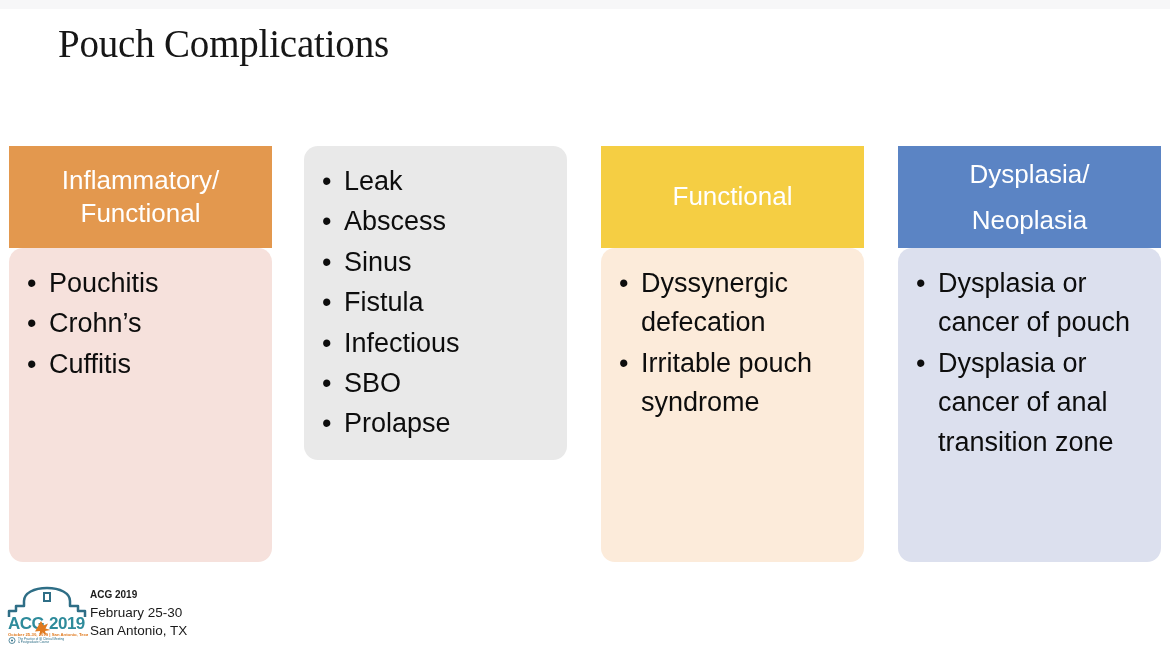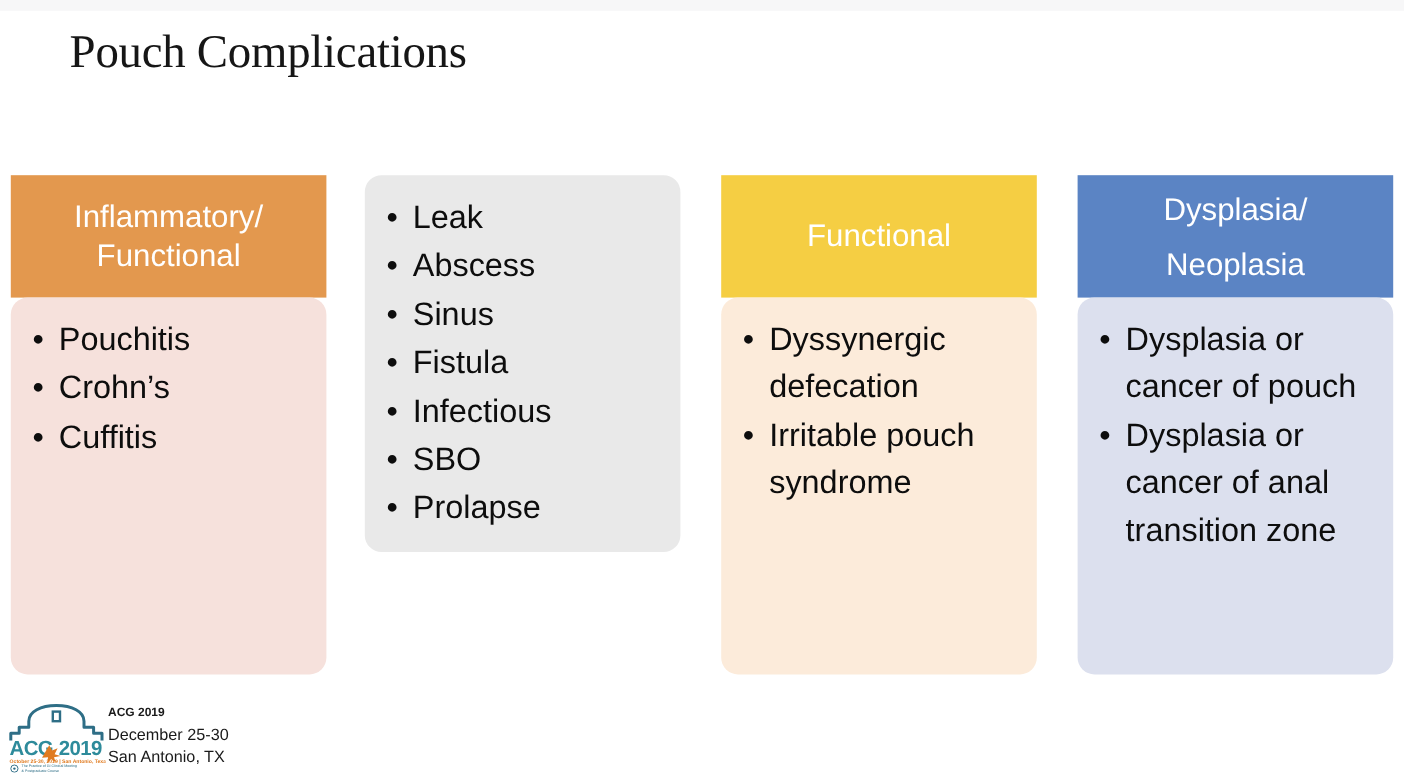--- a/index.html
+++ b/index.html
@@ -221,18 +221,18 @@
         <path d="M70 70 l5 9 l9 -4 l-5 10 l10 3 l-11 2 l3 9 l-8 -6 l-6 7 l1 -10 l-10 1 z" fill="#E07A1F"></path>
         <text x="4" y="100" font-size="8.5" fill="#E07A1F" font-family="'Liberation Sans', sans-serif" font-weight="bold">October 25-30, 2019 | San Antonio, Texas</text>
         <circle cx="12" cy="109" r="6" fill="none" stroke="#2E6E86" stroke-width="1.6"></circle>
         <circle cx="12" cy="109" r="2" fill="#2E6E86"></circle>
         <text x="24" y="107" font-size="6" fill="#2E6E86" font-family="'Liberation Sans', sans-serif">The Practice of GI Clinical Meeting</text>
         <text x="24" y="114" font-size="6" fill="#2E6E86" font-family="'Liberation Sans', sans-serif">&amp; Postgraduate Course</text>
       </svg>
     </div>
     <div class="footer-text">
       <div class="footer-line1">ACG 2019</div>
-      <div class="footer-line2">December 25-30</div>
+      <div class="footer-line2">February 25-30</div>
       <div class="footer-line3">San Antonio, TX</div>
     </div>
   </div>
 
 </div>
 
 </body></html>

